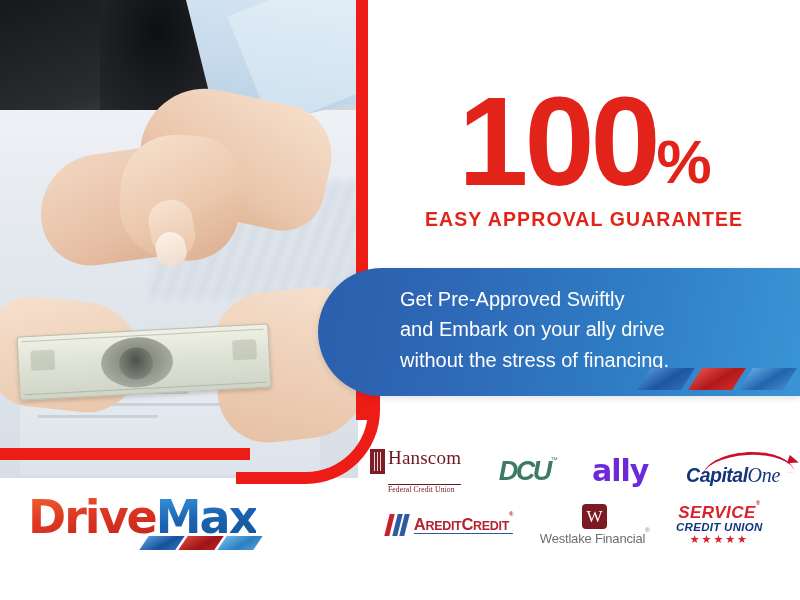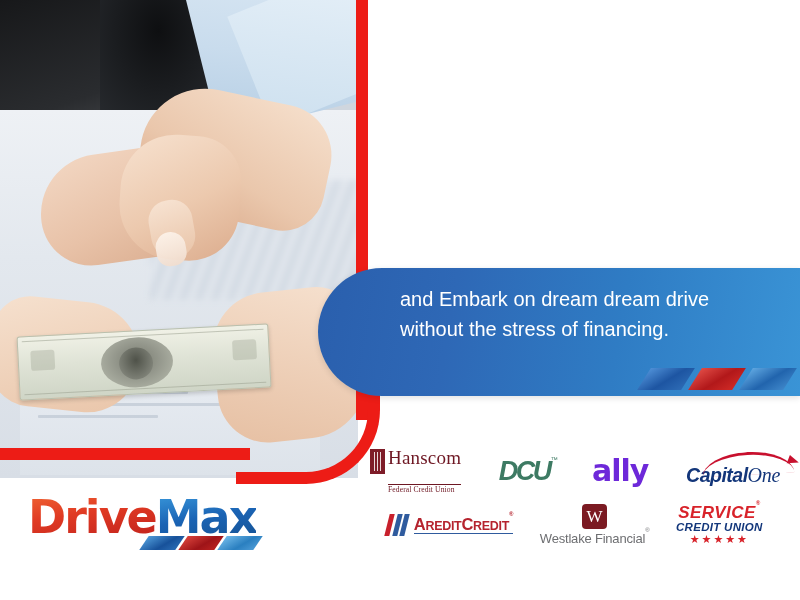--- a/index.html
+++ b/index.html
@@ -203,24 +203,29 @@
       <div class="edge" style="right:12px;top:14px;width:24px;height:20px;border-radius:3px;opacity:.35;"></div>
     </div>
   </div>
 
   <div class="right-panel"></div>
 
   <div class="red-vert"></div>
   <div class="red-arc"></div>
   <div class="red-bottom"></div>
 
+  <div class="headline">
+    <div class="hundred"><span>100</span><span class="pct">%</span></div>
+    <div class="tagline">EASY APPROVAL GUARANTEE</div>
+  </div>
 
   <div class="callout">
     <div class="callout-text">
-      <div>and Embark on dream dream drive</div>
+      <div>Get Pre-Approved Swiftly</div>
+      <div>and Embark on your ally drive</div>
       <div>without the stress of financing.</div>
     </div>
     <div class="chevrons">
       <i class="chev b1"></i>
       <i class="chev r"></i>
       <i class="chev b2"></i>
     </div>
   </div>
 
   <div class="lenders">

